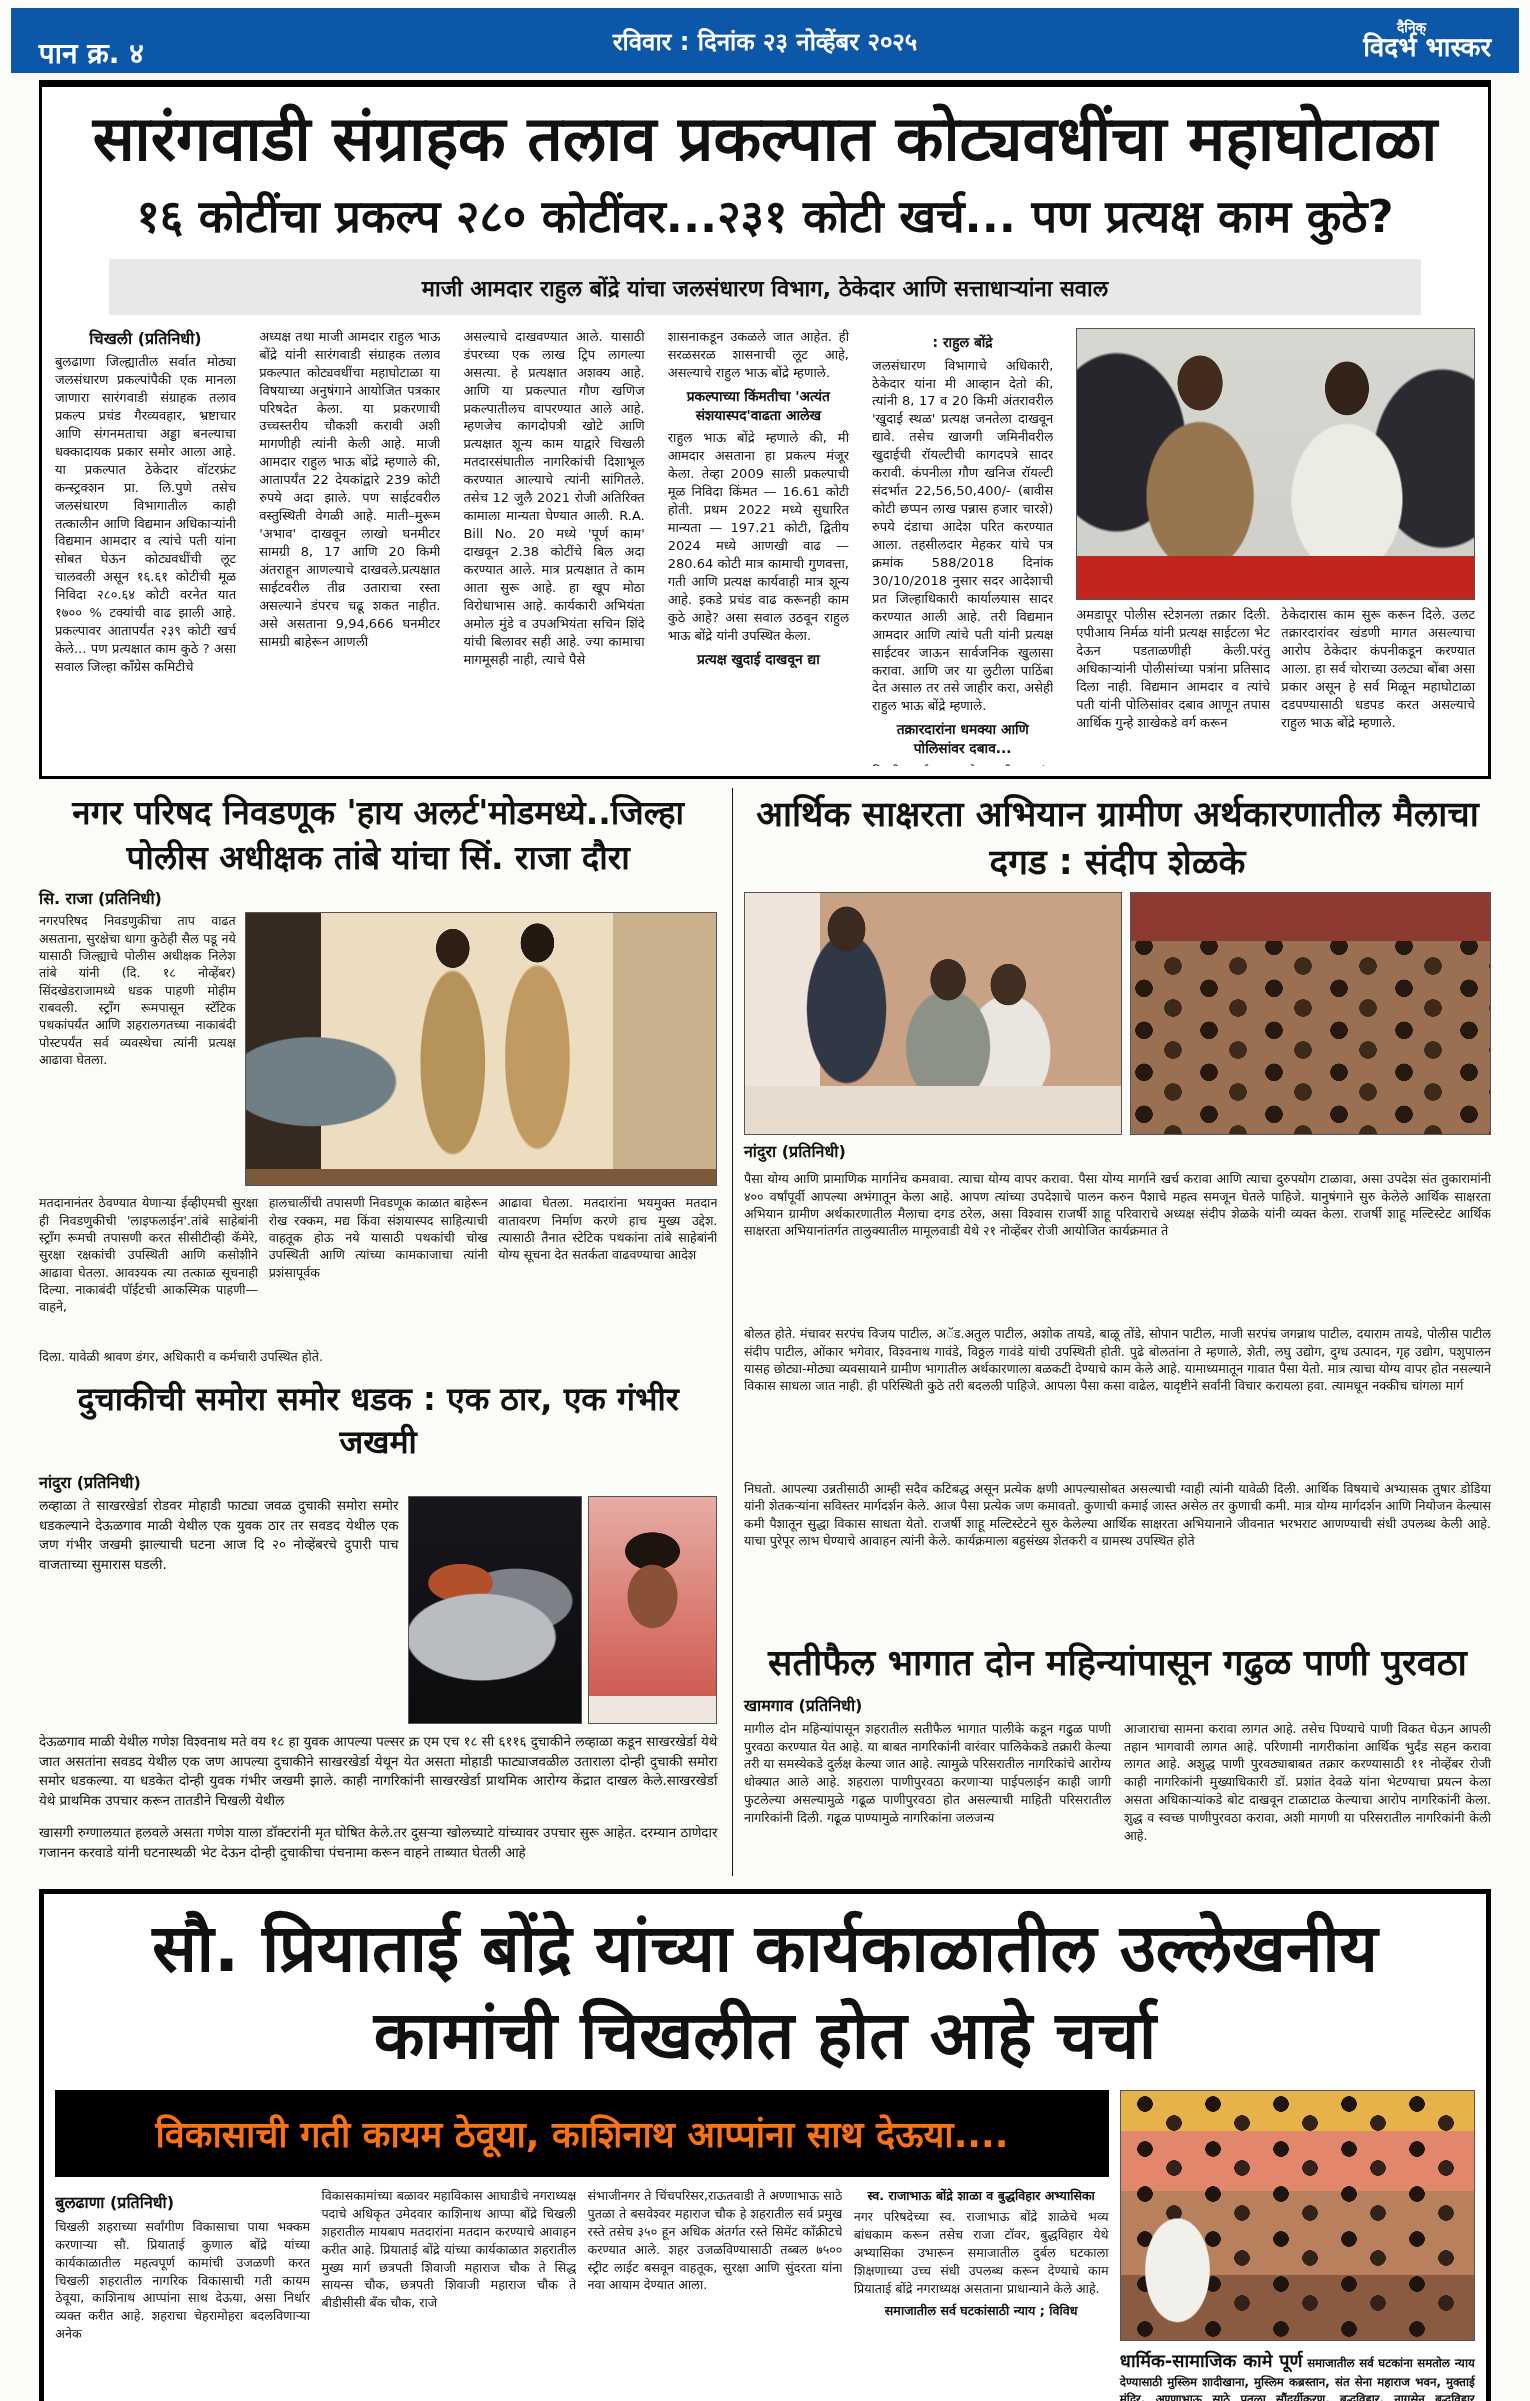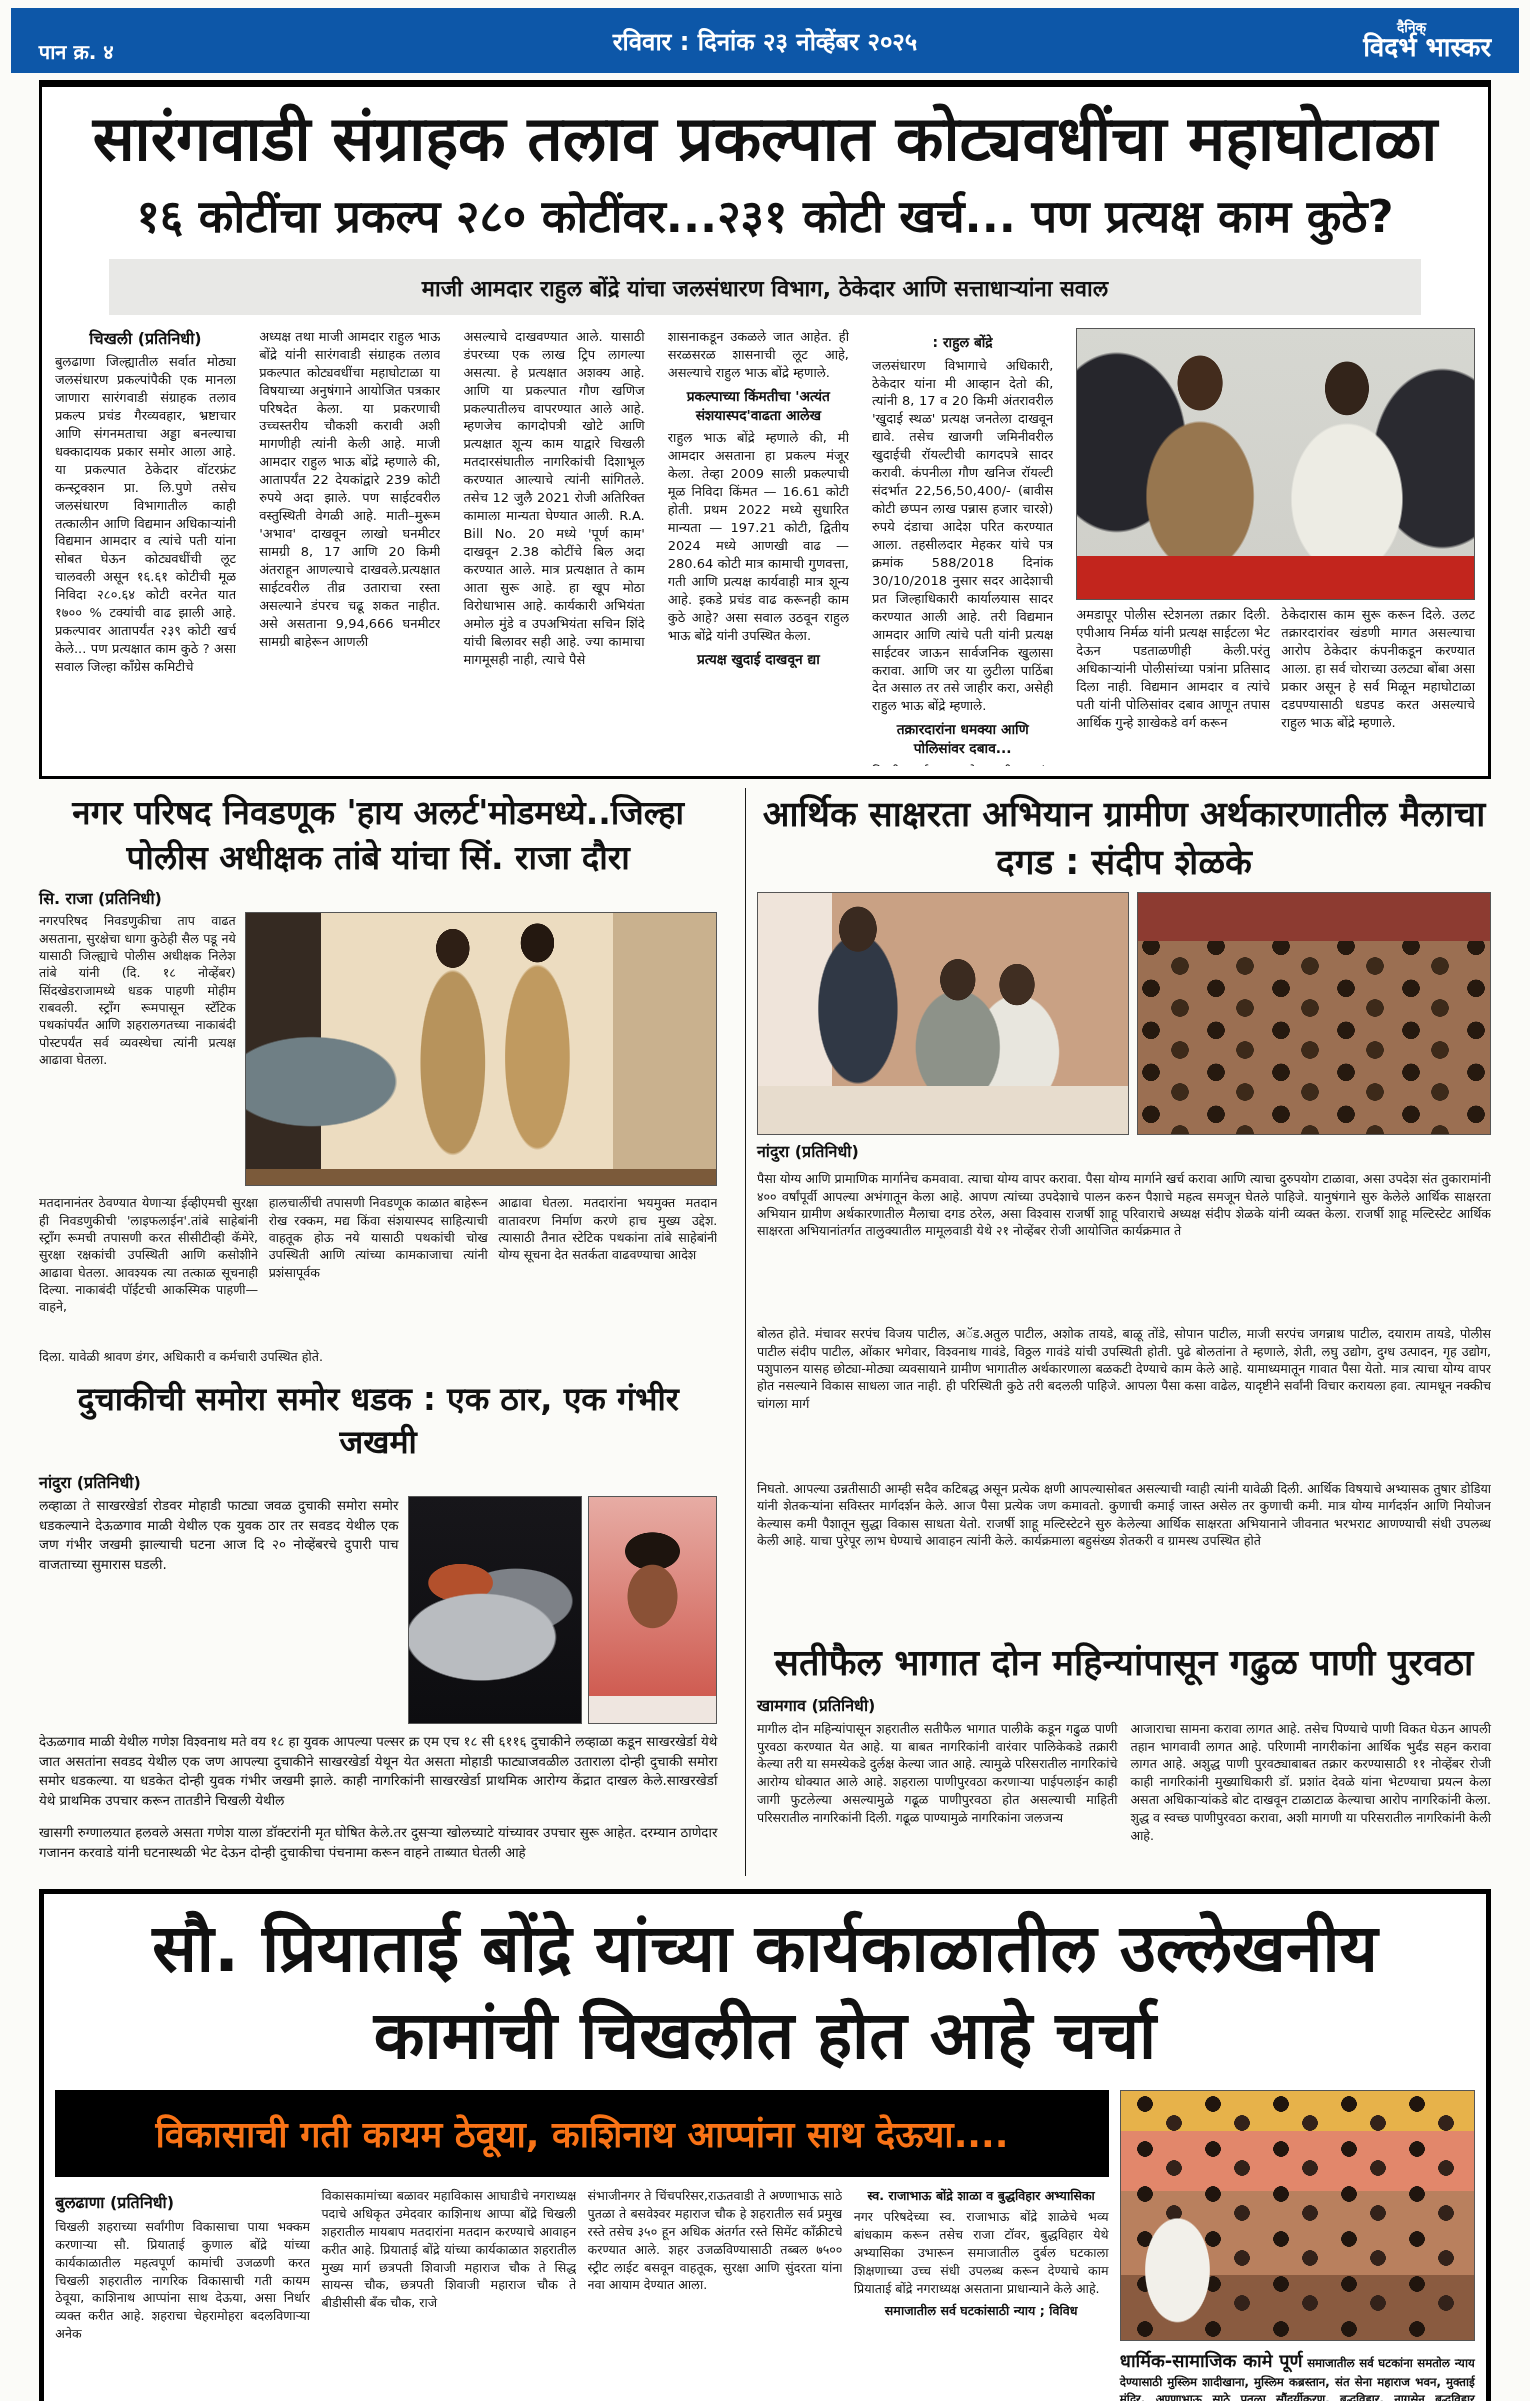--- a/index.html
+++ b/index.html
@@ -1,20 +1,20 @@
 <!DOCTYPE html>
 <html lang="mr" style="font-size:13px"><head>
 <meta charset="utf-8">
 <style>
   html,body{margin:0;padding:0;background:#e9e9e6;}
   .page{width:1530px;min-height:2401px;margin:0 auto;background:#fbfbf8;position:relative;
         font-family:"DejaVu Sans",sans-serif;color:#111;box-sizing:border-box;overflow:hidden;}
   
   .topbar{margin:8px 11.3px 6.5px;background:#0d57a8;color:#fff;height:65px;display:flex;align-items:center;padding:0 27.5px;box-sizing:border-box;}
-  .topbar .pageno{font-size:20px;font-weight:bold;width:259px;margin-top:22px;}
+  .topbar .pageno{font-size:28px;font-weight:bold;width:259px;margin-top:22px;}
   .topbar .dateline{flex:1;text-align:center;font-size:24px;font-weight:bold;}
   .topbar .masthead{width:259px;text-align:right;line-height:1.05;}
   .masthead .m-top{font-size:13.8px;font-weight:bold;display:block;margin-right:65px;}
   .masthead .m-main{font-size:26px;font-weight:bold;display:block;}
   
   .lead-box{margin:3.2px 39px;border:3.2px solid #000;border-top:7.3px solid #000;background:#fff;padding:8px 9.7px 4.9px;}
   .lead-headline{font-size:62px;font-weight:bold;text-align:center;line-height:1.28;margin:4.9px 3.2px 0;}
   .lead-subheadline{font-size:45px;font-weight:bold;text-align:center;line-height:1.35;margin:8px 6.5px 0;}
   .lead-strap{background:#e8e8e6;font-size:22px;font-weight:bold;text-align:center;margin:11.3px 57px 6.5px;padding:13px 8px;}
   .lead-cols{display:flex;gap:23px;padding:6.5px 3.2px 4.9px;font-size:13px;line-height:1.38;text-align:justify;height:438px;overflow:hidden;}
@@ -68,21 +68,21 @@
     radial-gradient(ellipse 41px 52px at 50% 44%,#8a5136 60%,transparent 62%),
     radial-gradient(ellipse 45px 31px at 50% 24%,#1d140e 60%,transparent 62%),
     linear-gradient(180deg,#e7aca4 0,#cc5146 100%);}
   .ph-campaign{height:251px;background-color:#8a5b40;background-image:
     radial-gradient(ellipse 53px 85px at 16% 72%,#f2f0ea 60%,transparent 62%),
     radial-gradient(circle 8px at 24px 13px,#20150e 95%,transparent),
     radial-gradient(circle 8px at 53px 32px,#33221a 95%,transparent),
     linear-gradient(180deg,#e7b24a 0 16%,#e2876b 16% 40%,#b9805e 40% 74%,transparent 74%);
     background-size:100% 100%,68px 45px,68px 45px,100% 100%;}
   
-  .mid{display:flex;margin:9.7px 39px 0;gap:16px;}
+  .mid{display:flex;margin:9.7px 39px 0;gap:3px;}
   .mid-left{width:47.5%;padding-right:11.3px;box-sizing:border-box;}
   .mid-right{flex:1;border-left:1.6px solid #1a1a1a;padding-left:11.3px;min-width:0;}
   .story-head{font-weight:bold;text-align:center;line-height:1.35;margin:3.2px 0 6.5px;}
   .h-police{font-size:33px;}
   .h-finance{font-size:35px;}
   .h-accident{font-size:32px;margin-top:13px;}
   .h-water{font-size:36px;margin-top:15px;}
   .byline{font-weight:bold;font-size:16px;margin:4.9px 0 3.2px;}
   .police-row{display:flex;gap:9.7px;}
   .police-intro{width:29%;font-size:12.6px;line-height:1.38;text-align:justify;overflow:hidden;}

